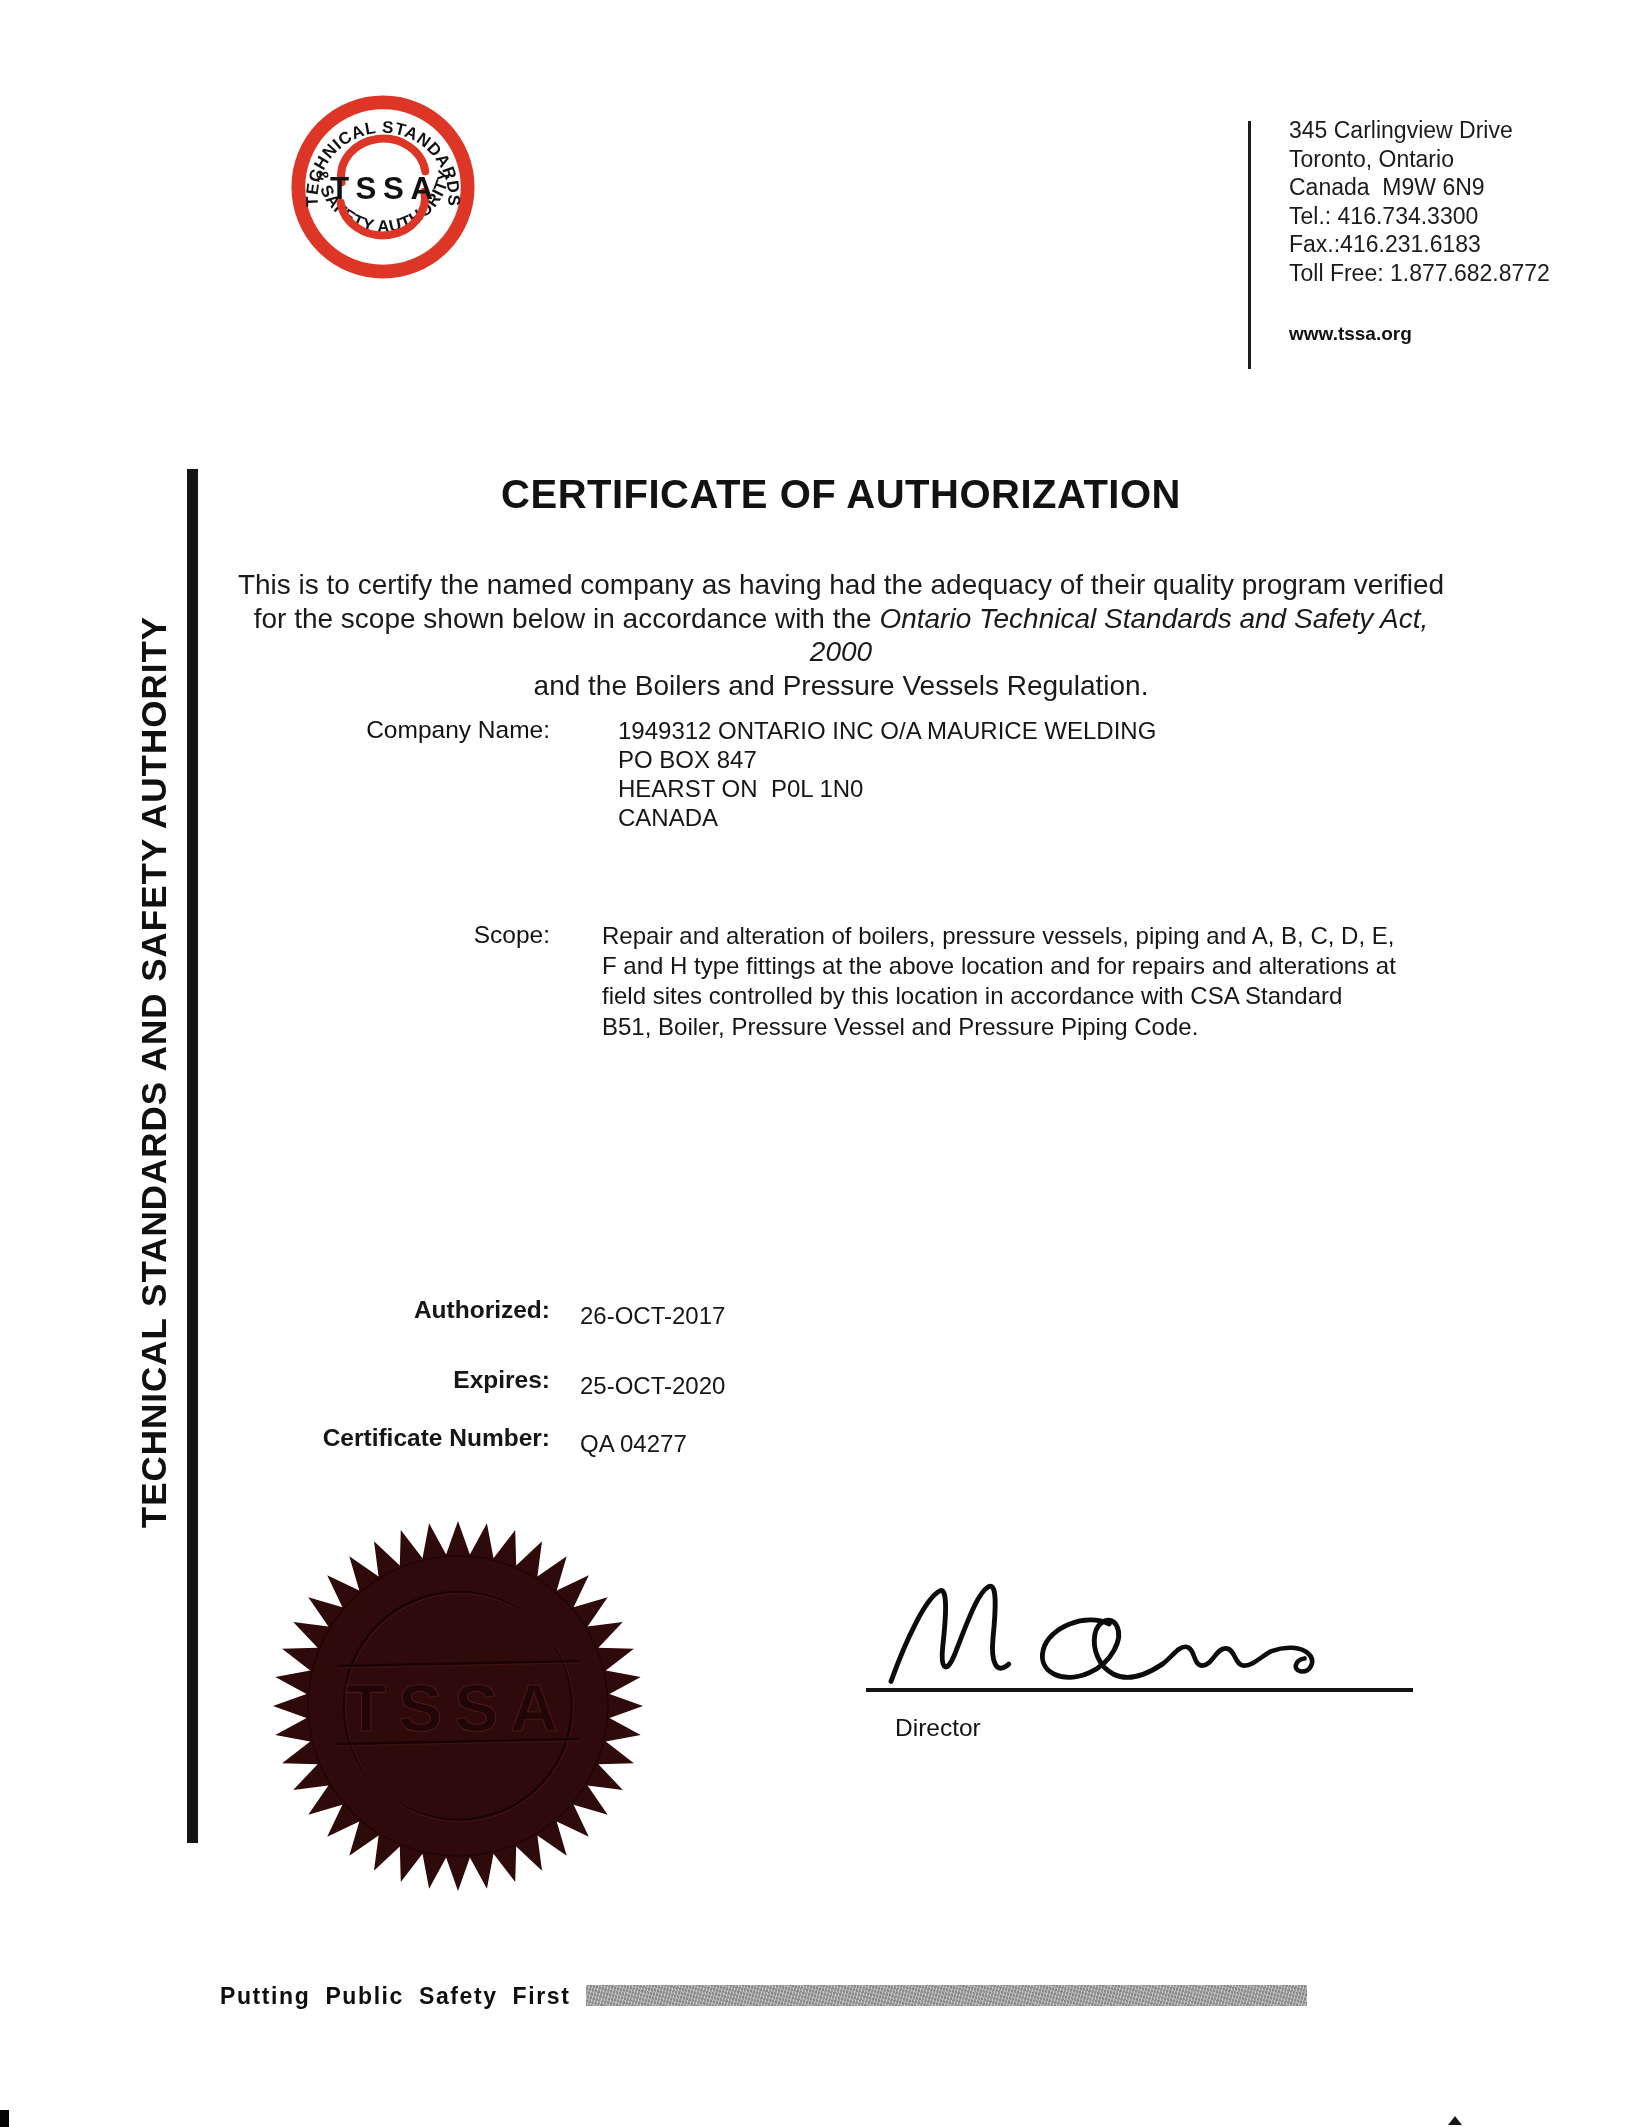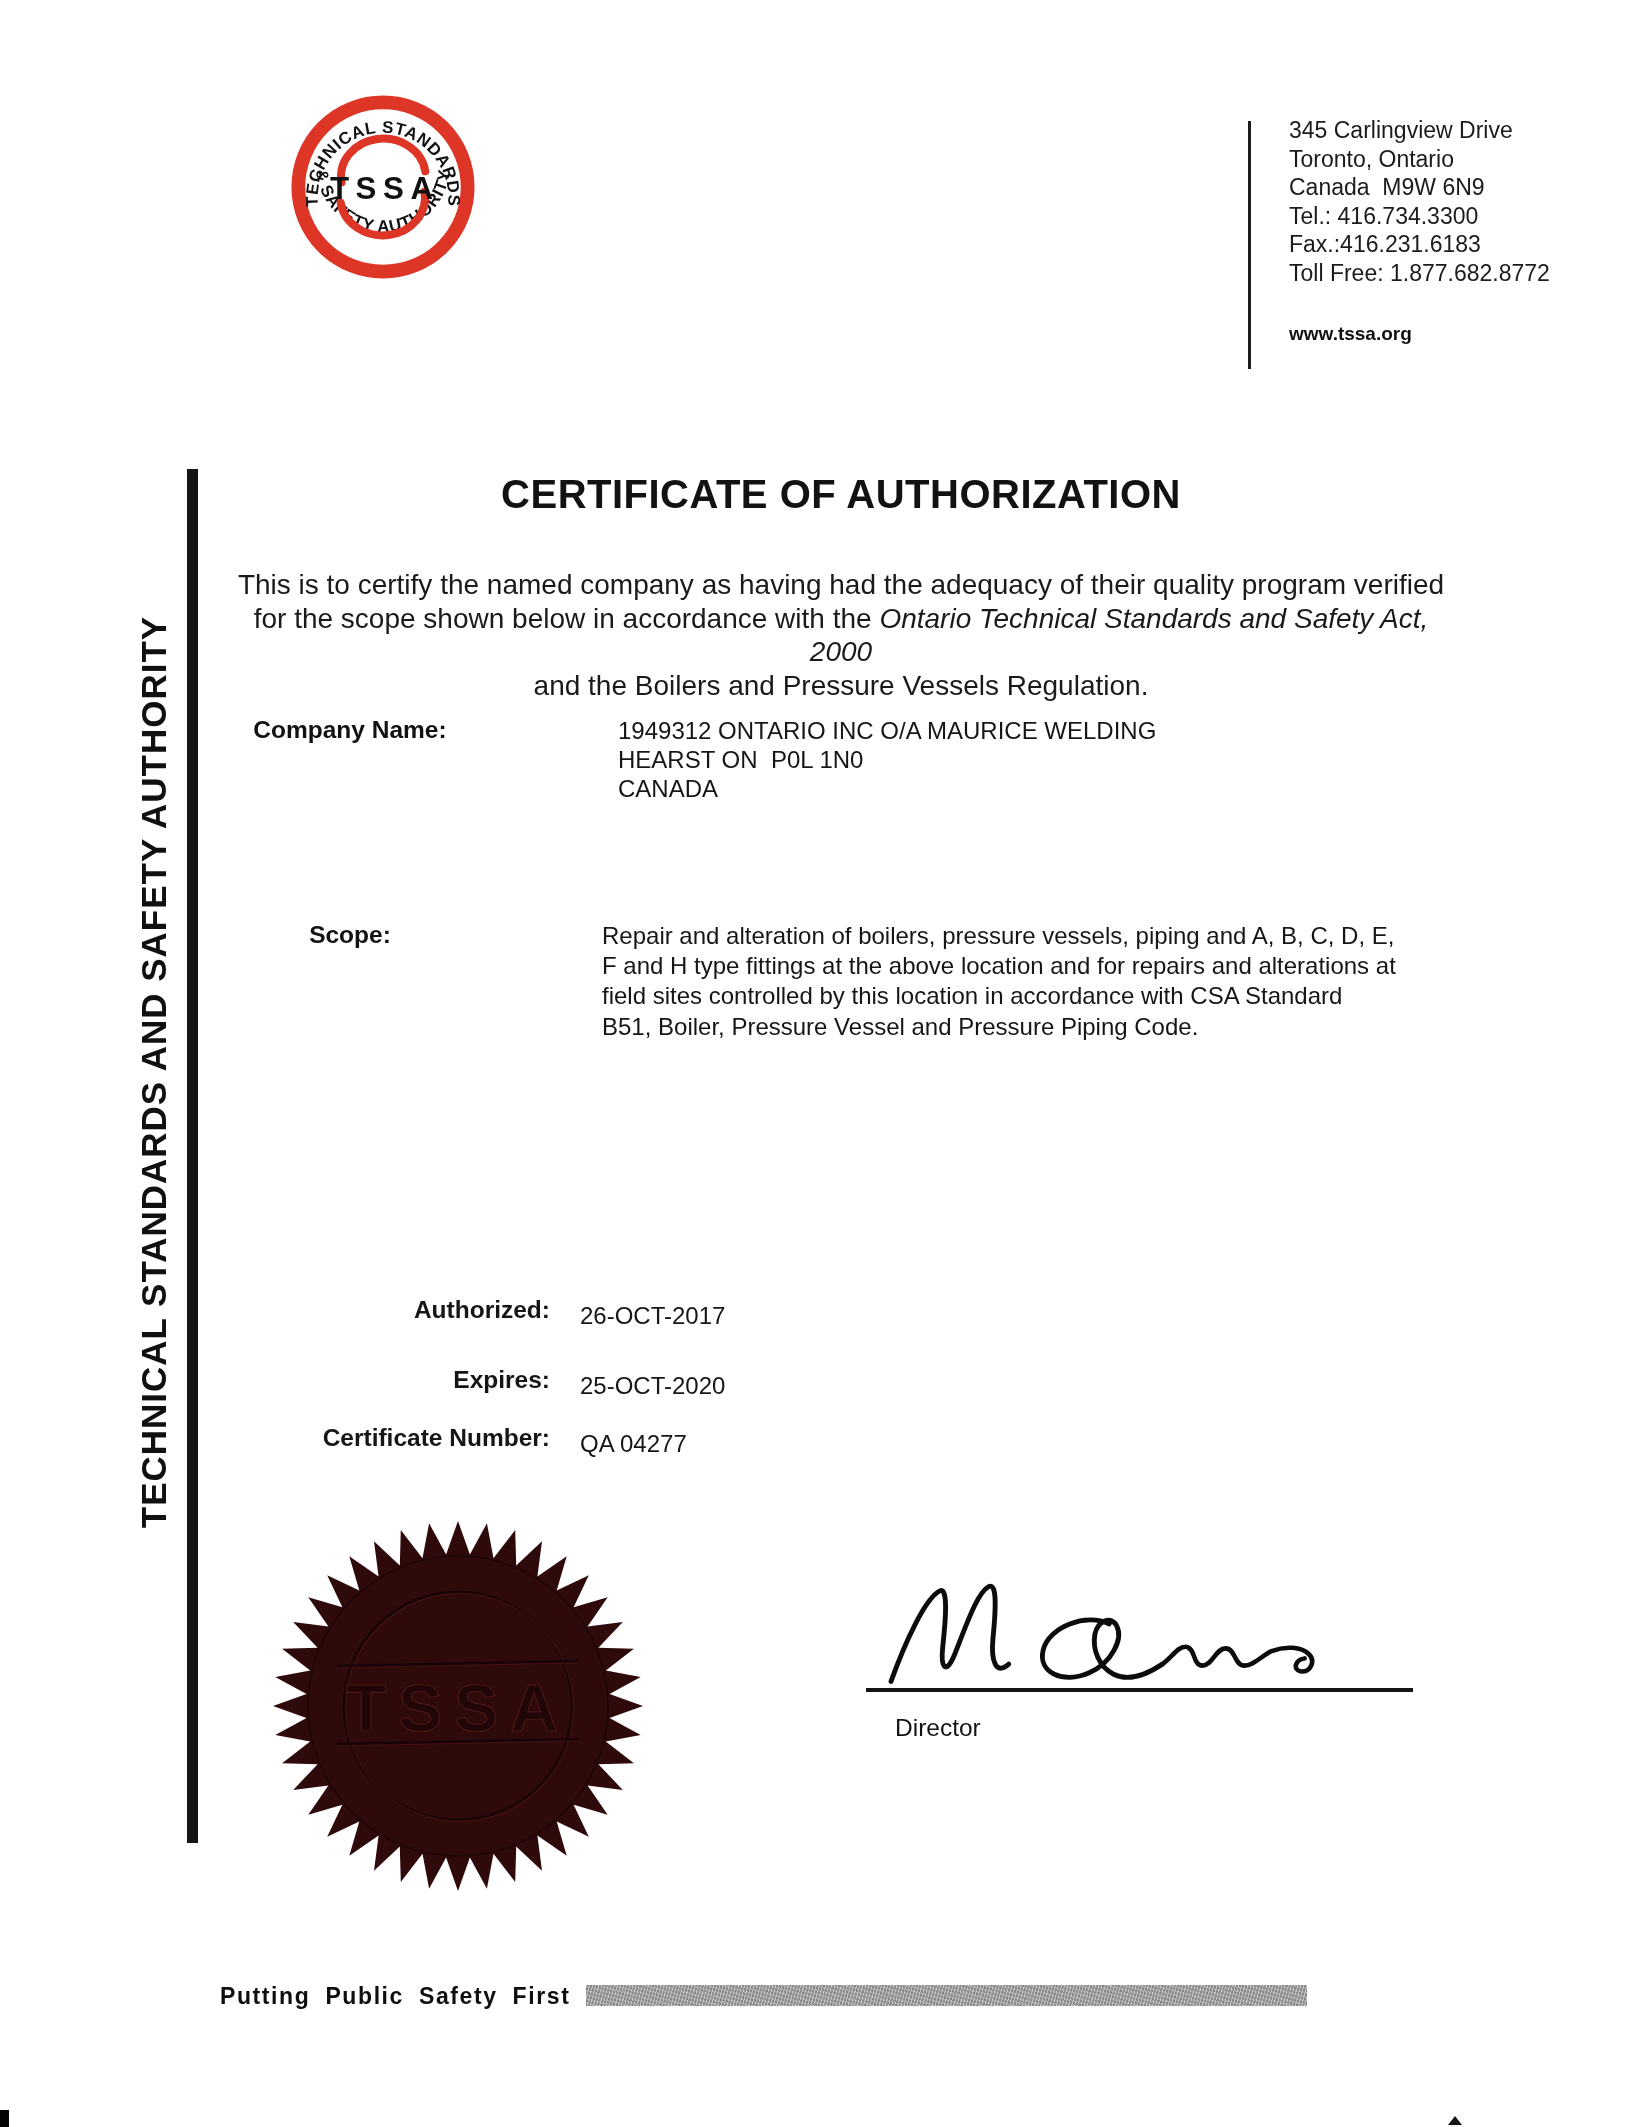--- a/index.html
+++ b/index.html
@@ -25,22 +25,22 @@
   .title{
     position:absolute;left:241px;top:472px;width:1200px;text-align:center;
     font-size:40px;font-weight:bold;letter-spacing:0.5px;color:#121212;white-space:nowrap;
   }
   .intro{
     position:absolute;left:231px;top:568px;width:1220px;text-align:center;
     font-size:28px;line-height:33.5px;color:#1a1a1a;
   }
   .intro .it{font-style:italic;}
   .flabel{
-    position:absolute;left:150px;width:400px;text-align:center;
-    font-size:24.5px;font-weight:bold;color:#121212;white-space:pre;
+    position:absolute;left:150px;width:400px;text-align:right;
+    font-size:24.5px;font-weight:normal;color:#121212;white-space:pre;
   }
   .fvalue{position:absolute;left:602px;font-size:24px;color:#161616;}
   .fvalue div{white-space:pre;}
   .company-value{top:716px;line-height:29px;margin-left:16px;}
   .lbl-company{top:716px;}
   .scope-value{top:921px;line-height:30.2px;}
   .lbl-scope{top:921px;}
   .detail-label{position:absolute;left:150px;width:400px;text-align:right;font-size:24.5px;font-weight:bold;white-space:pre;}
   .detail-value{position:absolute;left:580px;font-size:24px;white-space:pre;margin-top:6px;}
   
@@ -104,20 +104,21 @@
   <div class="title">CERTIFICATE OF AUTHORIZATION</div>
   <div class="intro">
     <div><span>This is to certify the named company as having had the adequacy of their quality program verified</span></div>
     <div><span>for the scope shown below in accordance with the </span><span class="it">Ontario Technical Standards and Safety Act, 2000</span></div>
     <div><span>and the Boilers and Pressure Vessels Regulation.</span></div>
   </div>
 
   <div class="flabel lbl-company">Company Name:</div>
   <div class="fvalue company-value">
     <div>1949312 ONTARIO INC O/A MAURICE WELDING</div>
+    <div>PO BOX 847</div>
     <div>HEARST ON  P0L 1N0</div>
     <div>CANADA</div>
   </div>
 
   <div class="flabel lbl-scope">Scope:</div>
   <div class="fvalue scope-value">
     <div>Repair and alteration of boilers, pressure vessels, piping and A, B, C, D, E,</div>
     <div>F and H type fittings at the above location and for repairs and alterations at</div>
     <div>field sites controlled by this location in accordance with CSA Standard</div>
     <div>B51, Boiler, Pressure Vessel and Pressure Piping Code.</div>

